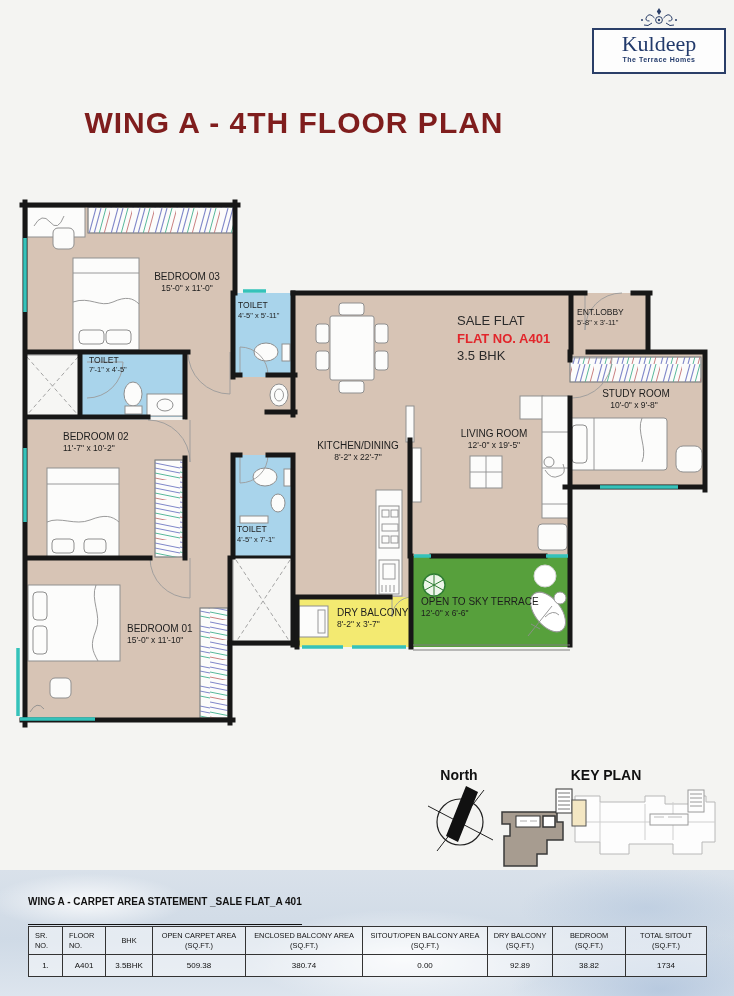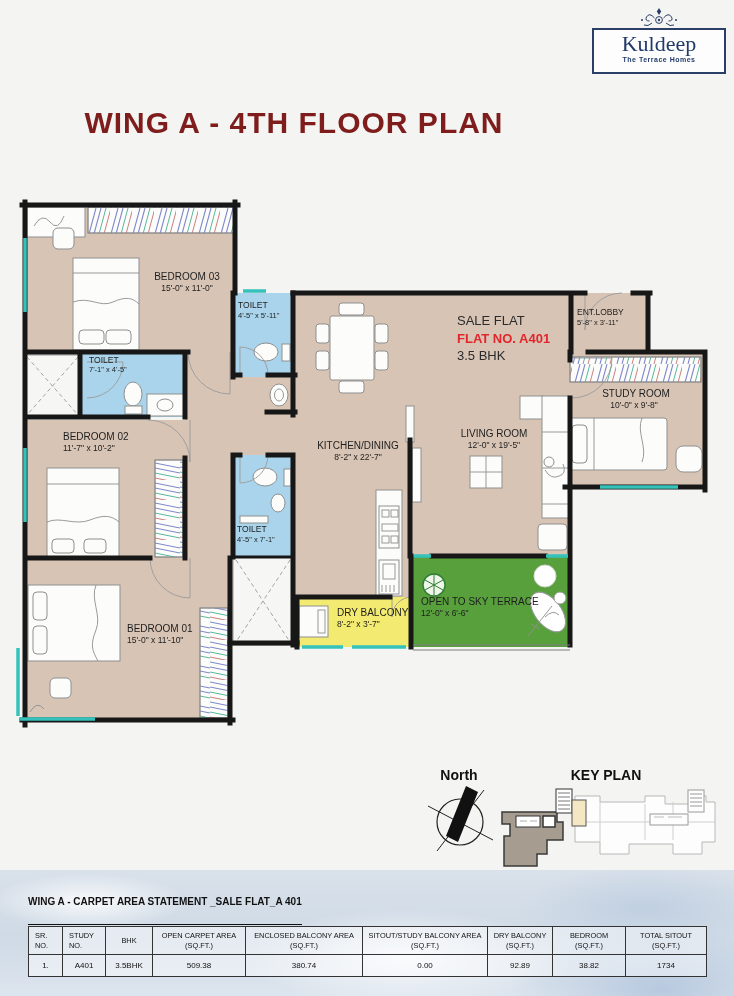--- a/index.html
+++ b/index.html
@@ -305,37 +305,37 @@
       <col style="width:73px">
       <col style="width:81px">
   </colgroup>
   <tbody>
       <tr>
     <th class="l">
           <div>SR.</div>
           <div>NO.</div>
         </th>
     <th class="l">
-          <div>STUDY</div>
+          <div>FLOOR</div>
           <div>NO.</div>
         </th>
     <th>
           <div>BHK</div>
           <div></div>
         </th>
     <th>
           <div>OPEN CARPET AREA</div>
           <div>(SQ.FT.)</div>
         </th>
     <th>
           <div>ENCLOSED BALCONY AREA</div>
           <div>(SQ.FT.)</div>
         </th>
     <th>
-          <div>SITOUT/STUDY BALCONY AREA</div>
+          <div>SITOUT/OPEN BALCONY AREA</div>
           <div>(SQ.FT.)</div>
         </th>
     <th>
           <div>DRY BALCONY</div>
           <div>(SQ.FT.)</div>
         </th>
     <th>
           <div>BEDROOM</div>
           <div>(SQ.FT.)</div>
         </th>

